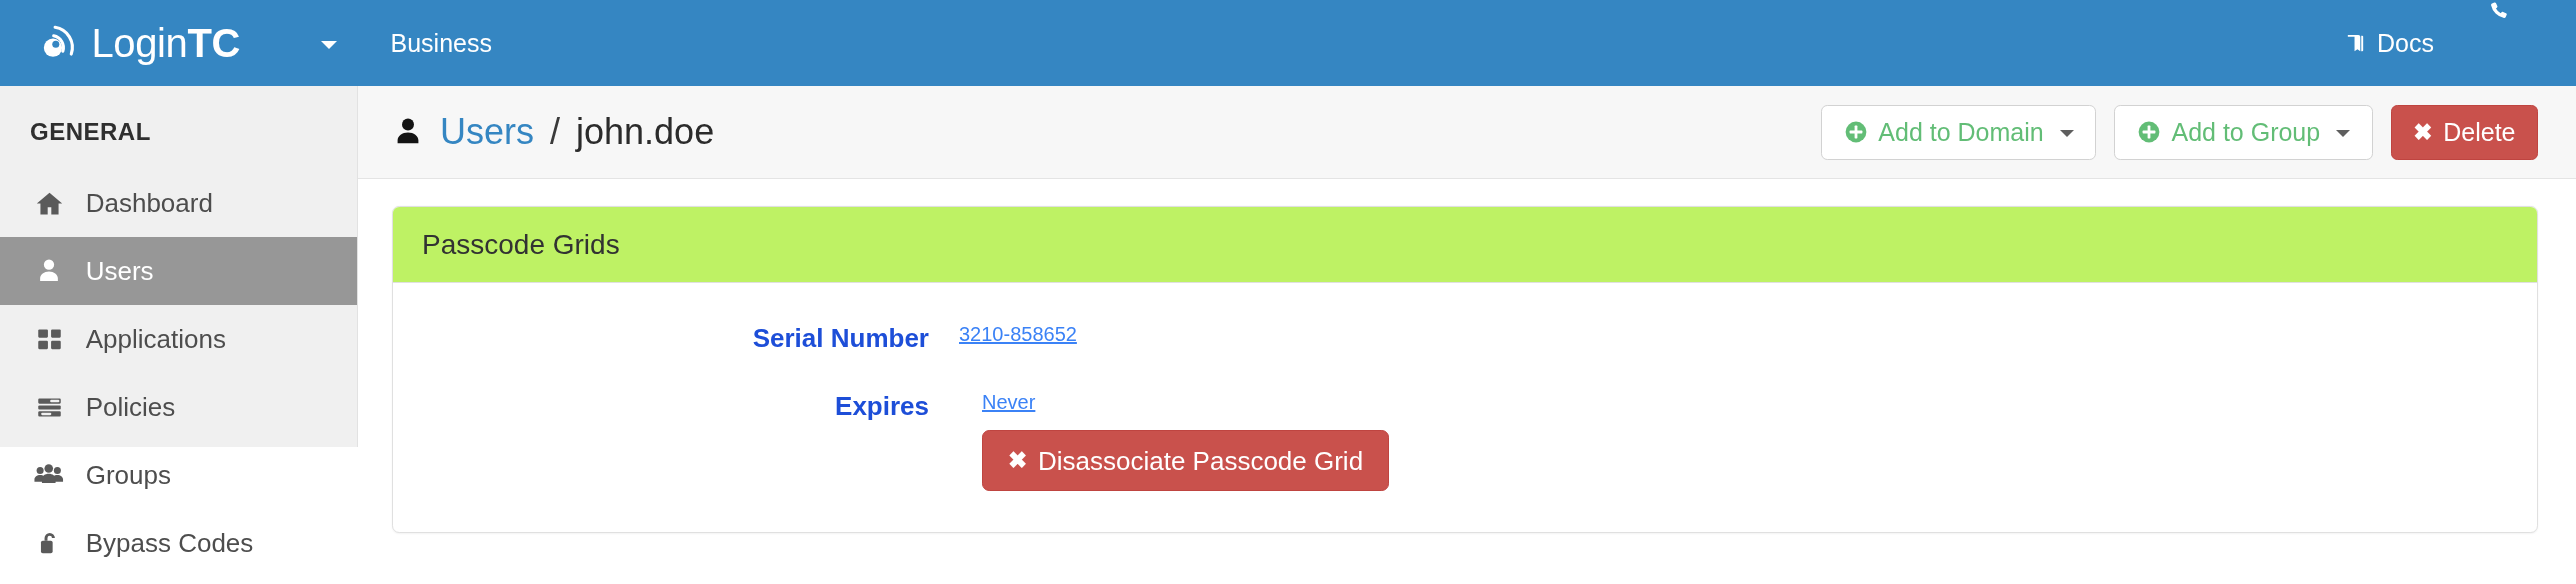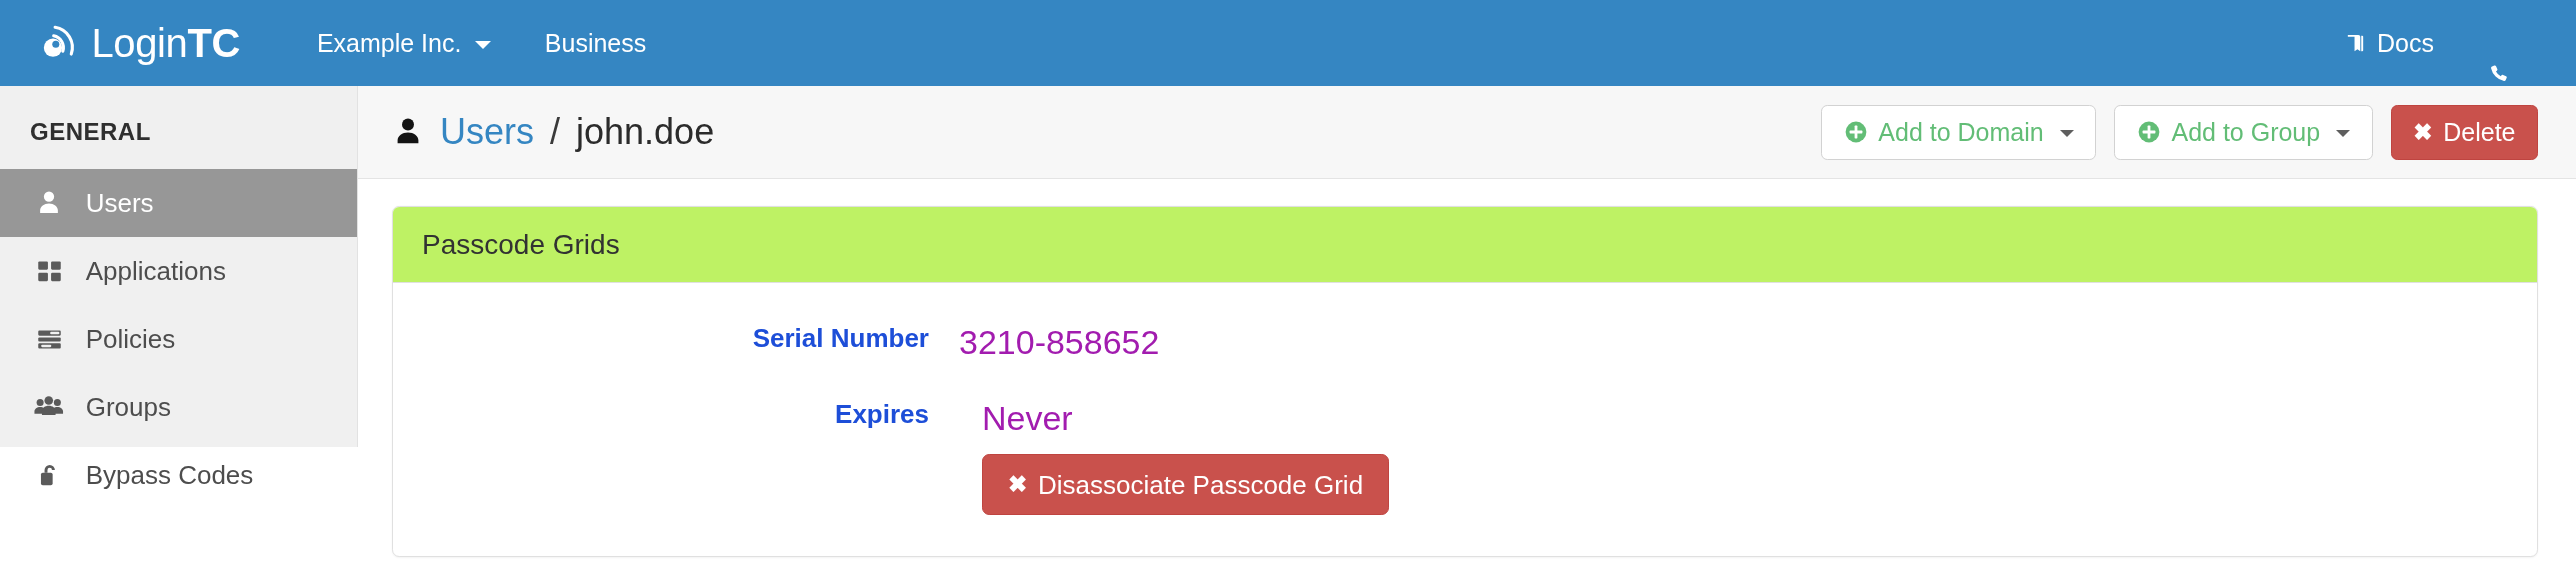--- a/index.html
+++ b/index.html
@@ -48,21 +48,21 @@
     display: flex;
     align-items: center;
     gap: 9.8px;
     cursor: pointer;
     text-decoration: none;
     line-height: 86px;
   }
   .nav-right {
     margin-left: auto;
     display: flex;
-    align-items: flex-end;
+    align-items: flex-start;
   }
   .caret {
     display: inline-block;
     width: 0; height: 0;
     border-left: 8px solid transparent;
     border-right: 8px solid transparent;
     border-top: 8px solid #ffffff;
     margin-left: 3.6px;
     position: relative;
     top: 1.8px;
@@ -186,21 +186,21 @@
   .form-label {
     width: 566px;
     flex: 0 0 566px;
     text-align: right;
     padding-right: 30px;
     font-size: 26px;
     font-weight: 700;
     color: #1d4ed8;
     padding-top: 3.6px;
   }
-  .form-value { font-size: 34px; color: #a21caf; padding-top: 3.6px; }
+  .form-value { font-size: 20px; color: #3b82f6; padding-top: 3.6px; text-decoration: underline; }
   .btn-wide {
     height: 61px;
     padding: 0 25px;
     font-size: 26px;
     border-radius: 7.2px;
   }
 </style>
 </head>
 <body>
 
@@ -213,21 +213,20 @@
         <circle cx="31" cy="33" r="5" fill="#3586c2"></circle>
         <path d="M30 9 A29 29 0 0 1 53 47" fill="none" stroke="#ffffff" stroke-width="4.4" stroke-linecap="round"></path>
         <path d="M28 21 A17 17 0 0 1 41 43" fill="none" stroke="#ffffff" stroke-width="4.4" stroke-linecap="round"></path>
       </svg>
     </span>
     <span class="brand-text"><span>Login</span><span class="bold">TC</span></span>
   </a>
 
   <div class="nav-left">
     <a class="nav-link" href="#">
-      <span>Example Inc.</span>
       <span class="caret"></span>
     </a>
     <a class="nav-link" href="#">
       <span>Business</span>
     </a>
   </div>
 
   <div class="nav-right">
     <a class="nav-link" href="#">
       <span class="nav-icon">
@@ -248,20 +247,28 @@
     </a>
 
   </div>
 </div>
 
 <div class="shell">
 
   <nav class="sidebar">
     <div class="sidebar-heading">GENERAL</div>
 
+    <a class="side-item" href="#">
+      <span class="side-ico">
+        <svg viewBox="0 0 24 24" width="29" height="29" aria-hidden="true">
+          <path d="M12 3 1.5 12h3v9h6v-6h3v6h6v-9h3z"></path>
+        </svg>
+      </span>
+      <span>Dashboard</span>
+    </a>
 
     <a class="side-item active" href="#">
       <span class="side-ico">
         <svg viewBox="0 0 24 24" width="28" height="28" aria-hidden="true">
           <circle cx="12" cy="6.6" r="4.4"></circle>
           <path d="M12 12.4c-4.2 0-7.6 2.6-7.6 5.8v2.4h15.2v-2.4c0-3.2-3.4-5.8-7.6-5.8z"></path>
         </svg>
       </span>
       <span>Users</span>
     </a>

